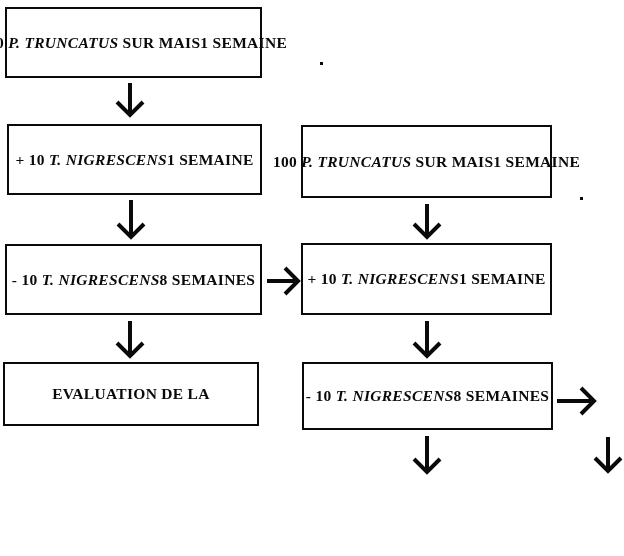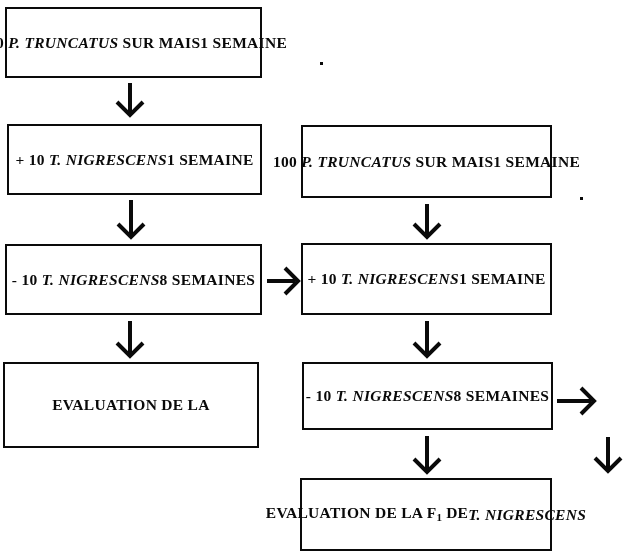--- a/index.html
+++ b/index.html
@@ -100,40 +100,36 @@
   <div class="box" style="left:7px; top:124px; width:255px; height:71px">
     <div class="bline"><span>+ 10 </span><span class="it">T. NIGRESCENS</span></div>
     <div class="bline">1 SEMAINE</div>
   </div>
 
   <div class="box" style="left:5px; top:244px; width:257px; height:71px">
     <div class="bline"><span>- 10 </span><span class="it">T. NIGRESCENS</span></div>
     <div class="bline">8 SEMAINES</div>
   </div>
 
-  <div class="box" style="left:3px; top:362px; width:256px; height:86px">
+  <div class="box" style="left:3px; top:362px; width:256px; height:64px">
     <div class="bline">EVALUATION DE LA</div>
   </div>
 
   <div class="box" style="left:301px; top:125px; width:251px; height:73px">
     <div class="bline"><span>100 </span><span class="it">P. TRUNCATUS</span><span> SUR MAIS</span></div>
     <div class="bline">1 SEMAINE</div>
   </div>
 
   <div class="box" style="left:301px; top:243px; width:251px; height:72px">
     <div class="bline"><span>+ 10 </span><span class="it">T. NIGRESCENS</span></div>
     <div class="bline">1 SEMAINE</div>
   </div>
 
   <div class="box" style="left:302px; top:362px; width:251px; height:68px">
     <div class="bline"><span>- 10 </span><span class="it">T. NIGRESCENS</span></div>
     <div class="bline">8 SEMAINES</div>
   </div>
 
-  <div class="box" style="left:300px; top:478px; width:252px; height:73px">
-    <div class="bline"><span>EVALUATION DE LA F</span><span class="fsub">1</span><span> DE</span></div>
-    <div class="bline it">T. NIGRESCENS</div>
-  </div>
 
   <div class="speck" style="left:320px; top:62px;"></div>
   <div class="speck" style="left:580px; top:197px;"></div>
 
 </div>
 
 </body></html>

